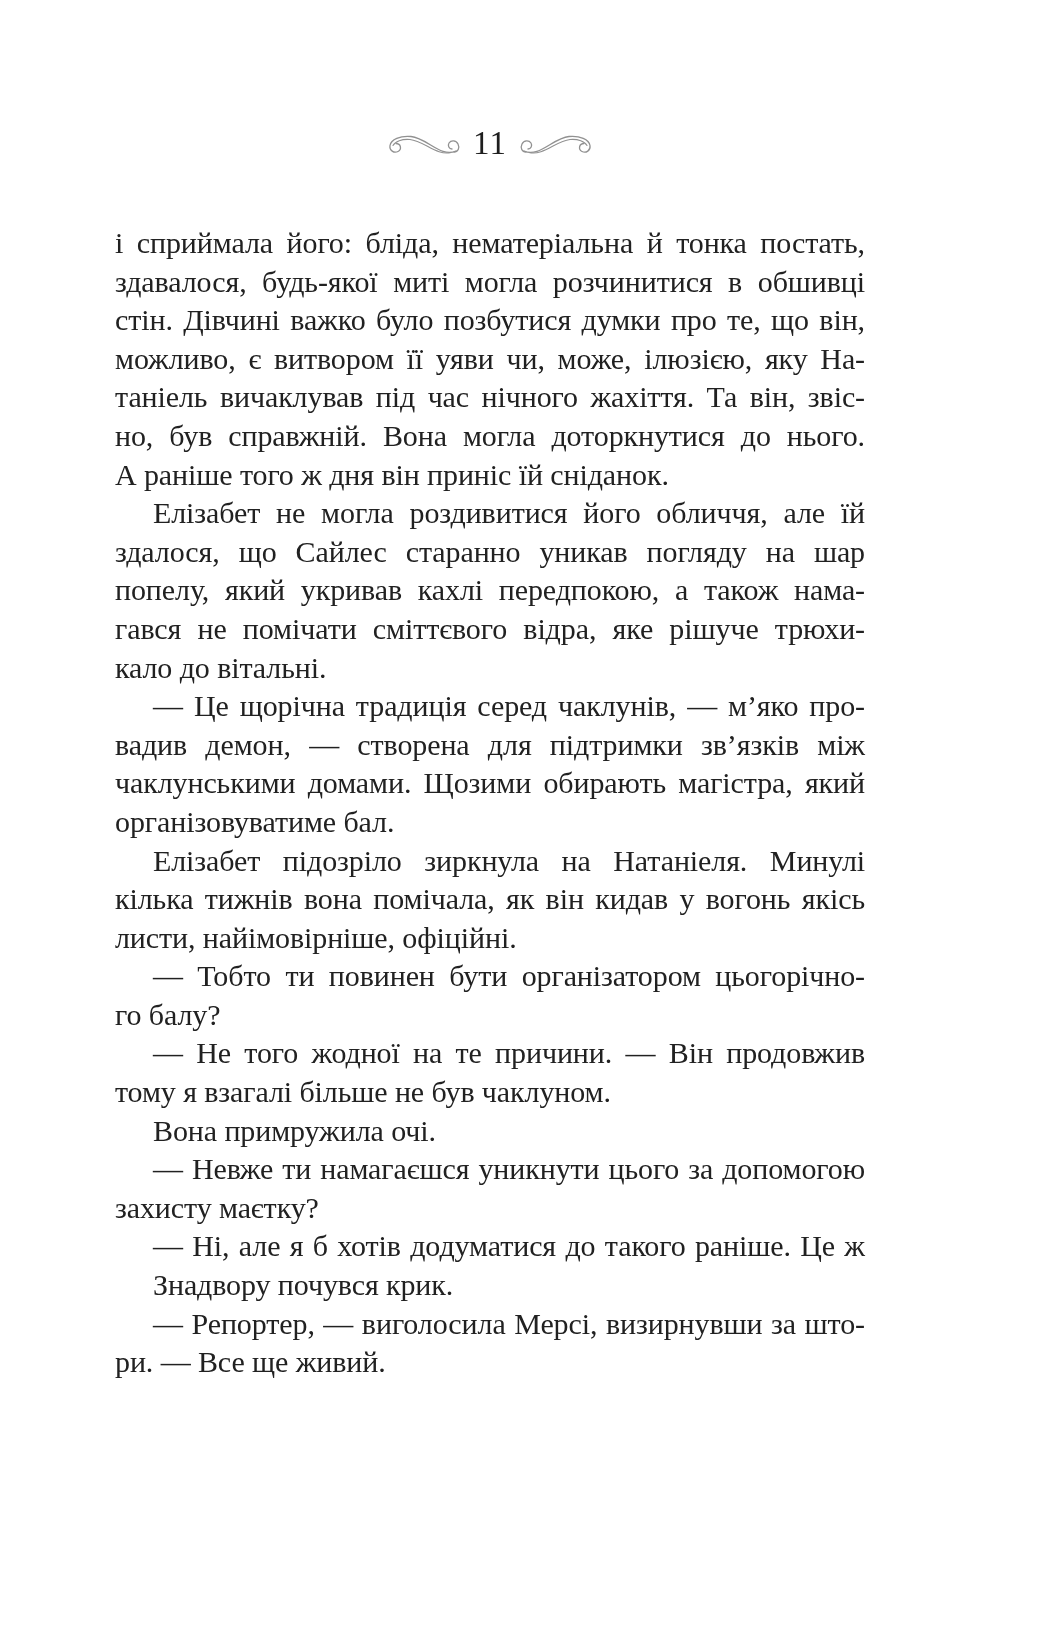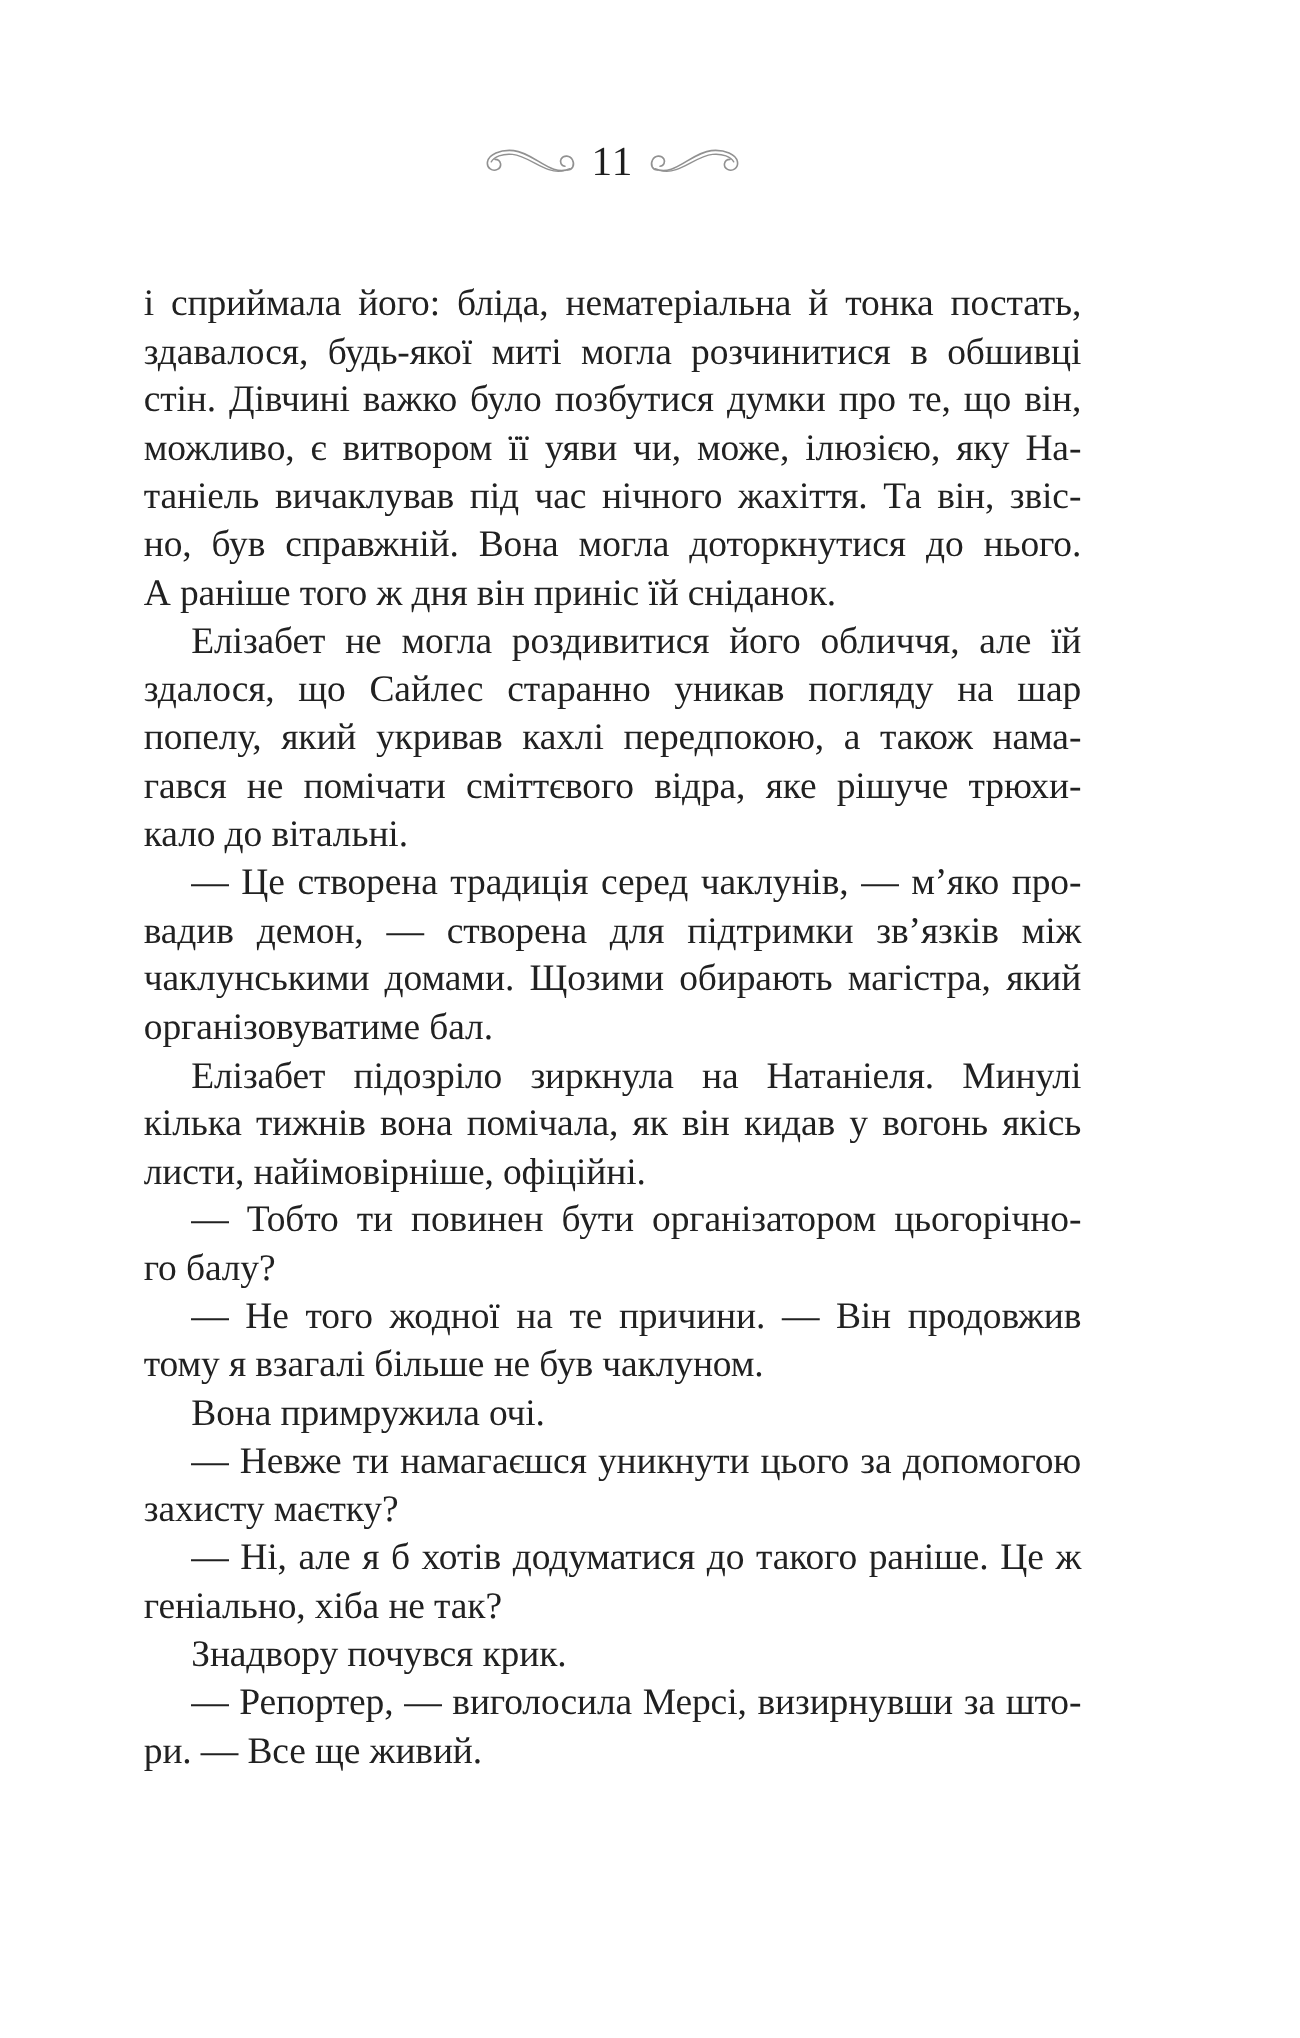--- a/index.html
+++ b/index.html
@@ -18,21 +18,21 @@
     font-family: "Liberation Serif", "DejaVu Serif", serif;
     color: #212121;
   }
   .page-header {
     position: absolute;
     top: 114px;
     left: 115px;
     width: 750px;
     height: 48px;
     display: flex;
-    align-items: flex-start;
+    align-items: flex-end;
     justify-content: center;
     column-gap: 12px;
   }
   .page-number {
     font-size: 33px;
     line-height: 1;
     color: #1e1e1e;
     letter-spacing: 1px;
     padding-bottom: 2px;
   }
@@ -91,21 +91,21 @@
         <div class="line last">А раніше того ж дня він приніс їй сніданок.</div>
       </div>
       <div class="paragraph">
         <div class="line indent">Елізабет не могла роздивитися його обличчя, але їй</div>
         <div class="line">здалося, що Сайлес старанно уникав погляду на шар</div>
         <div class="line">попелу, який укривав кахлі передпокою, а також нама-</div>
         <div class="line">гався не помічати сміттєвого відра, яке рішуче трюхи-</div>
         <div class="line last">кало до вітальні.</div>
       </div>
       <div class="paragraph">
-        <div class="line indent">— Це створена традиція серед чаклунів, — м’яко про-</div>
+        <div class="line indent">— Це щорічна традиція серед чаклунів, — м’яко про-</div>
         <div class="line">вадив демон, — створена для підтримки зв’язків між</div>
         <div class="line">чаклунськими домами. Щозими обирають магістра, який</div>
         <div class="line last">організовуватиме бал.</div>
       </div>
       <div class="paragraph">
         <div class="line indent">Елізабет підозріло зиркнула на Натаніеля. Минулі</div>
         <div class="line">кілька тижнів вона помічала, як він кидав у вогонь якісь</div>
         <div class="line last">листи, найімовірніше, офіційні.</div>
       </div>
       <div class="paragraph">
@@ -118,21 +118,20 @@
       </div>
       <div class="paragraph">
         <div class="line last indent">Вона примружила очі.</div>
       </div>
       <div class="paragraph">
         <div class="line indent">— Невже ти намагаєшся уникнути цього за допомогою</div>
         <div class="line last">захисту маєтку?</div>
       </div>
       <div class="paragraph">
         <div class="line indent">— Ні, але я б хотів додуматися до такого раніше. Це ж</div>
-        <div class="line last">геніально, хіба не так?</div>
       </div>
       <div class="paragraph">
         <div class="line last indent">Знадвору почувся крик.</div>
       </div>
       <div class="paragraph">
         <div class="line indent">— Репортер, — виголосила Мерсі, визирнувши за што-</div>
         <div class="line last">ри. — Все ще живий.</div>
       </div>
     </main>
 

